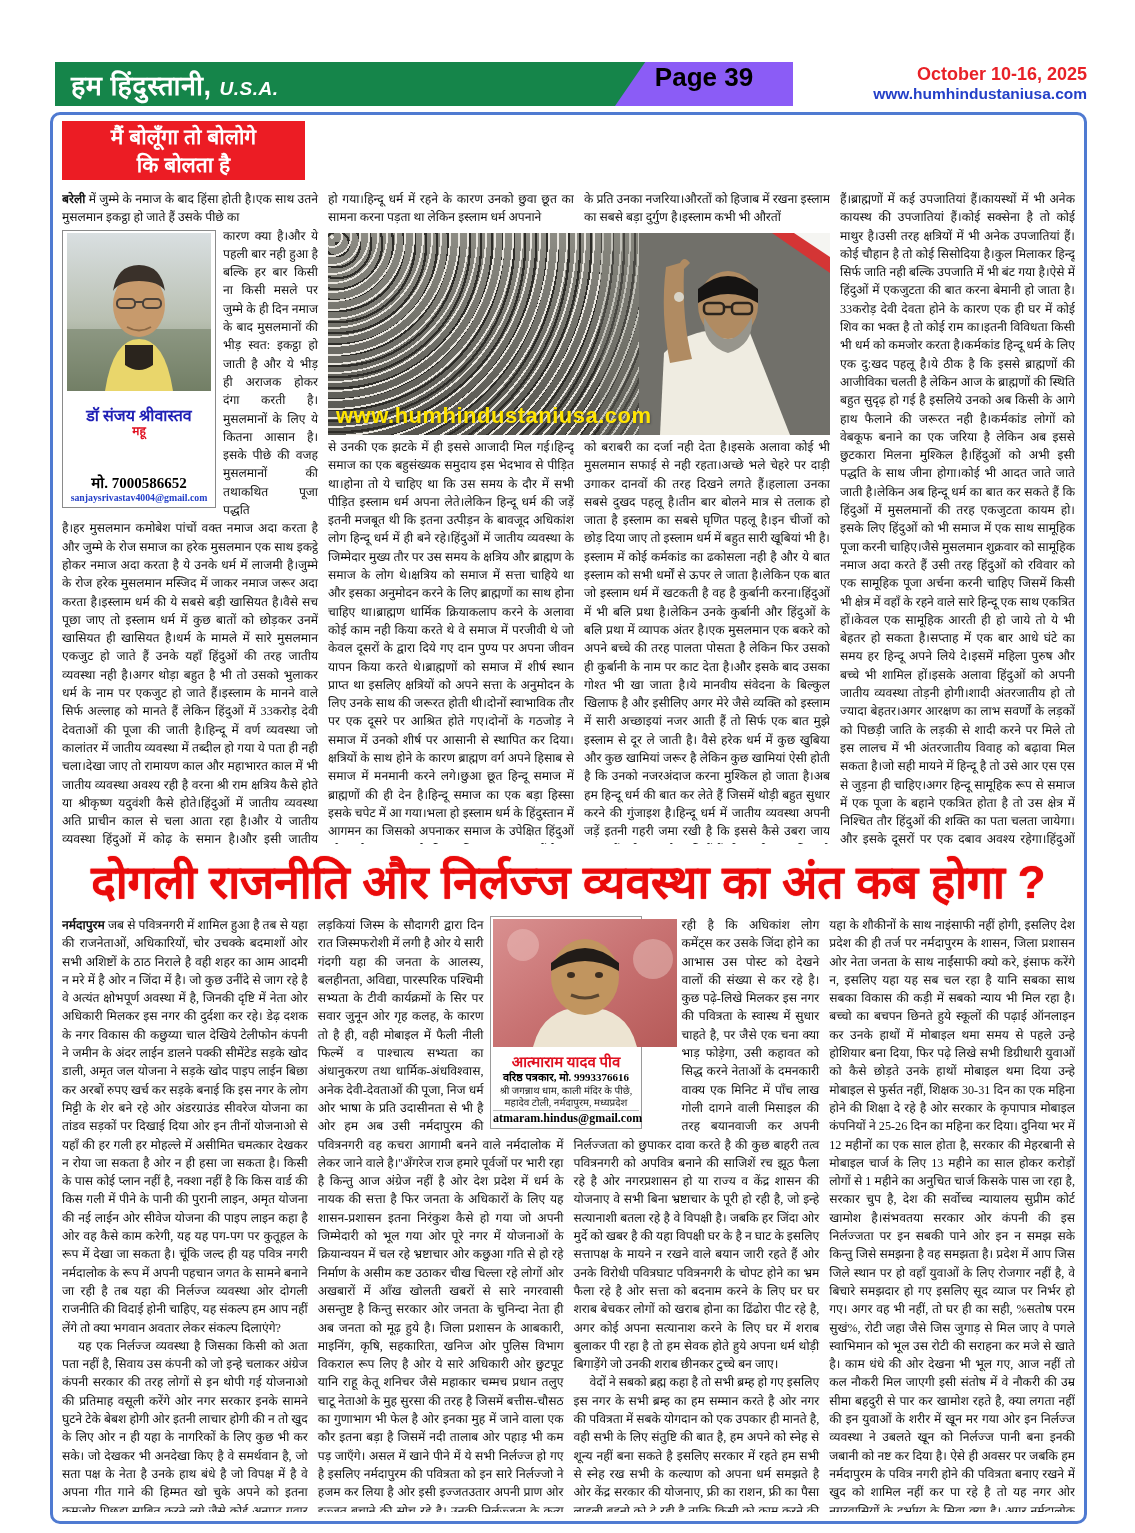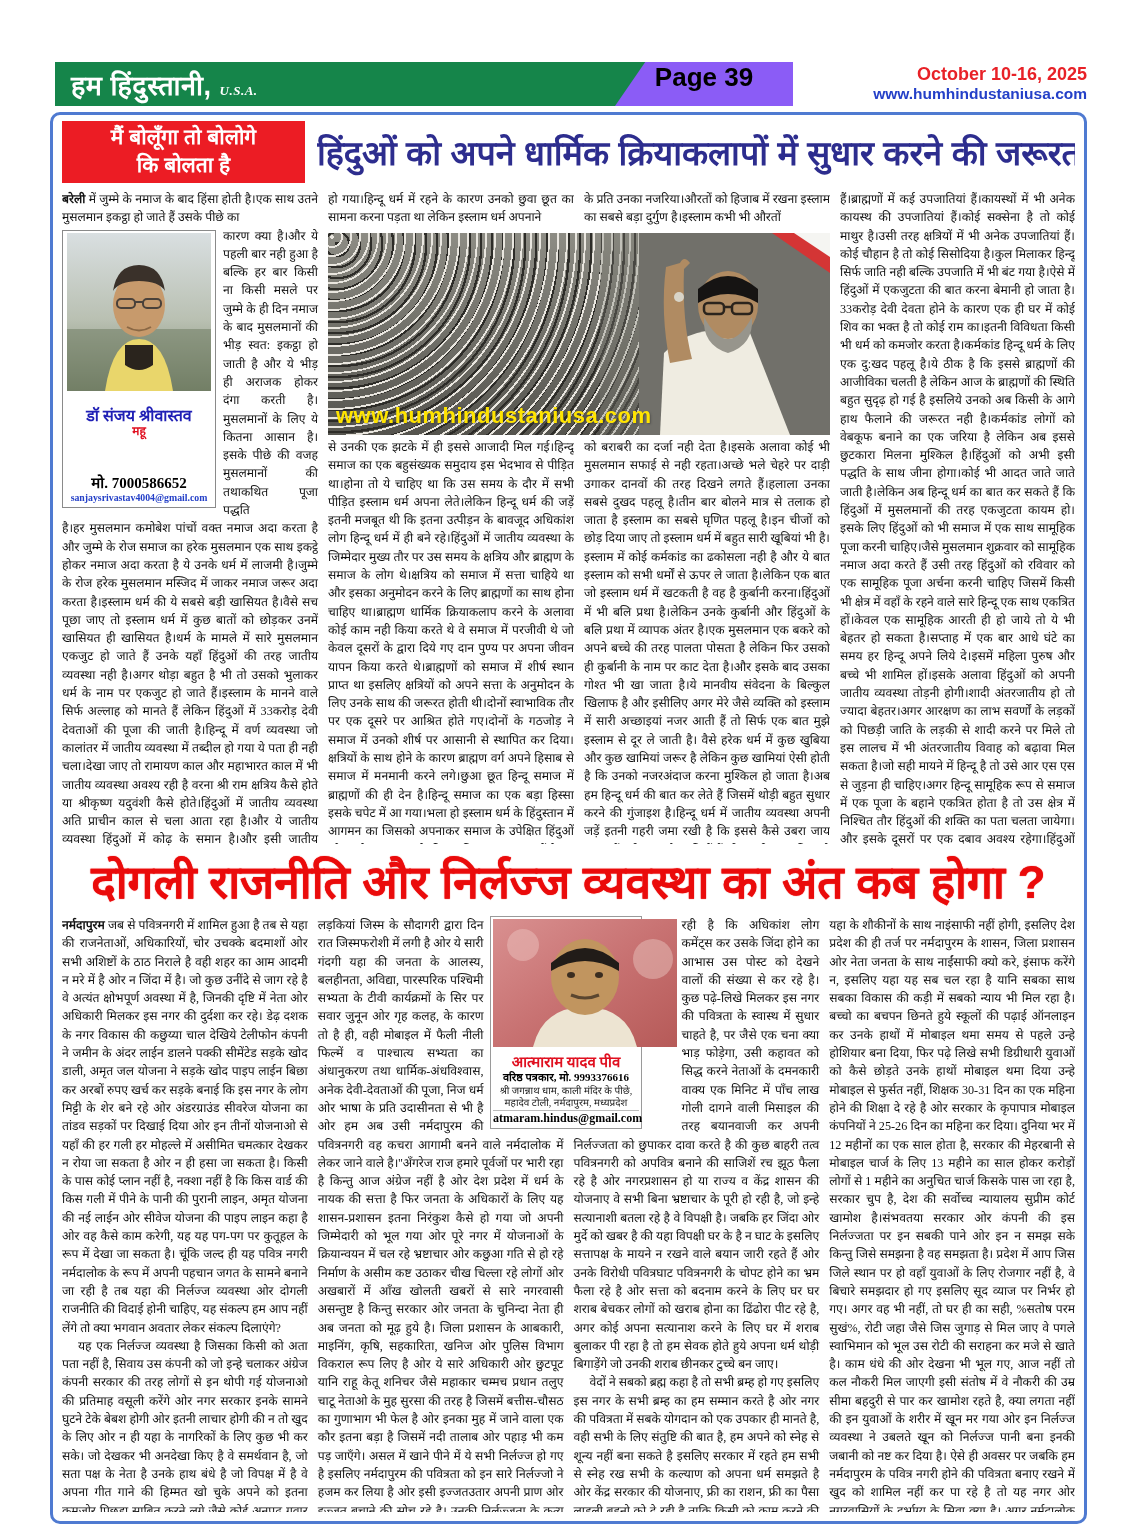--- a/index.html
+++ b/index.html
@@ -3,33 +3,33 @@
 <meta charset="utf-8">
 <style>
   html,body{margin:0;padding:0;background:#ffffff;}
   .page{position:relative;width:1135px;height:1533px;background:#fff;overflow:hidden;
         font-family:"Liberation Serif",serif;}
   
   .masthead{position:absolute;top:62px;left:55px;width:1032px;display:flex;align-items:flex-start;}
   .mast-bar{position:relative;width:738px;height:44px;background:#15854a;display:flex;align-items:center;}
   .mast-title{color:#fff;font-family:"Liberation Sans",sans-serif;font-weight:bold;
               font-size:27px;padding-left:16px;letter-spacing:.5px;}
-  .mast-title .usa{font-style:italic;font-size:13px;font-family:Liberation Serif, serif;}
+  .mast-title .usa{font-style:italic;font-size:19px;}
   .page-badge{position:absolute;right:0;top:0;height:44px;width:178px;background:#8b5cf6;
               clip-path:polygon(17% 0,100% 0,100% 100%,0 100%);
               display:flex;align-items:flex-start;justify-content:center;}
   .page-badge span{font-family:"Liberation Sans",sans-serif;font-weight:bold;font-size:26px;color:#000;}
   .mast-right{margin-left:auto;text-align:right;line-height:1.15;padding-top:2px;}
   .mast-date{color:#e82127;font-family:"Liberation Sans",sans-serif;font-weight:bold;font-size:18px;}
   .mast-site{color:#2440c8;font-family:"Liberation Sans",sans-serif;font-weight:bold;font-size:15.5px;}
   
   .frame{position:absolute;top:112px;left:50px;width:1037px;height:1412px;box-sizing:border-box;
          border:3px solid #4f7ad1;border-radius:10px;padding:6px 9px;overflow:hidden;}
   
-  .a1-head{display:flex;gap:12px;height:66px;margin-bottom:3px;}
+  .a1-head{display:flex;gap:12px;height:66px;margin-bottom:3px;flex-direction:column;}
   .kicker{width:243px;height:62px;background:#ec1c24;color:#fff;
           font-family:"Liberation Sans",sans-serif;font-weight:bold;font-size:21px;
           text-align:center;line-height:1.35;padding-top:2px;box-sizing:border-box;}
   .a1-title{flex:1;color:#2d2d8e;font-family:"Liberation Sans",sans-serif;font-weight:bold;
             font-size:34px;text-align:center;line-height:64px;white-space:nowrap;overflow:hidden;}
   
   .bodytext p{margin:0;text-align:justify;font-size:12.2px;line-height:1.5;color:#101010;}
   .a1-body{display:flex;gap:10px;height:658px;overflow:hidden;}
   .a1-c1{width:256px;flex:none;}
   .a1-mid{width:502px;flex:none;}

